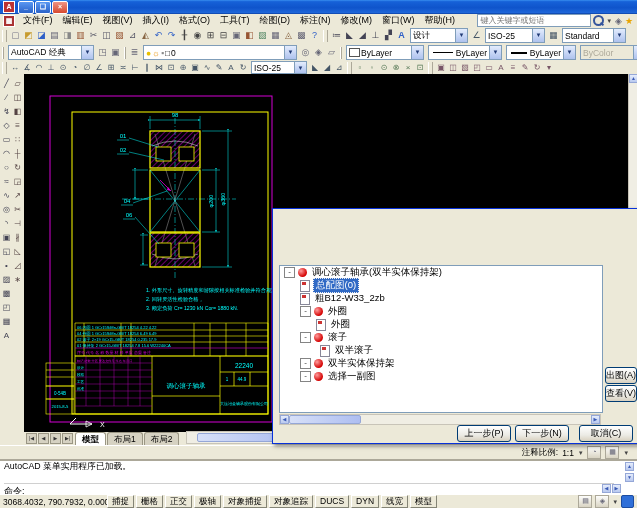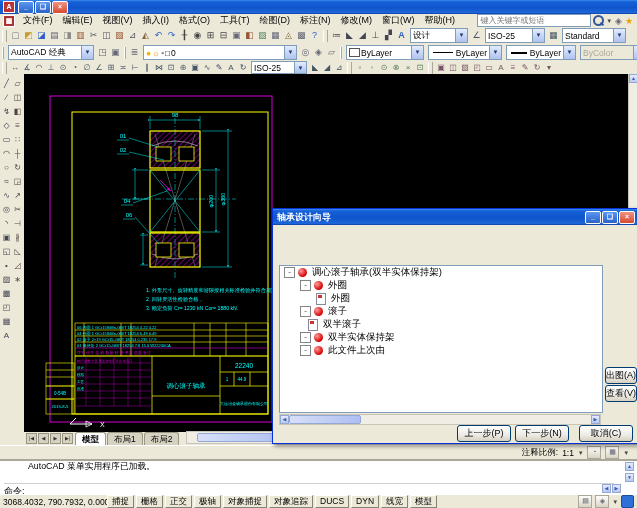--- a/index.html
+++ b/index.html
@@ -70,21 +70,21 @@
     display:flex;align-items:center;}
   .hscroll .scr-thumb{height:7px;width:90px;margin-left:10px;}
   
   .dstatus{left:0;top:445px;width:637px;height:14px;background:#ece9d8;border-top:1px solid #fff;
     display:flex;align-items:center;justify-content:flex-end;gap:4px;padding-right:8px;box-sizing:border-box;font-size:8.5px;}
   .dsicon{width:12px;height:11px;background:linear-gradient(180deg,#fdfdfb,#d9d4c3);border:1px solid #aca899;
     font-size:7px;line-height:10px;text-align:center;color:#667;}
   
   .cmdwin{left:0;top:459px;width:637px;height:35px;background:#fff;border-top:2px solid #aca899;box-sizing:border-box;}
   .cmdtext{position:absolute;left:4px;top:1px;width:610px;height:19px;overflow:hidden;
-    font-size:8.8px;line-height:9.5px;white-space:nowrap;margin-left:24px;}
+    font-size:8.8px;line-height:9.5px;white-space:nowrap;}
   .cmdprompt{position:absolute;left:4px;top:22px;font-size:9px;border-top:1px solid #d0d0d0;width:610px;padding-top:1px;}
   .cmdvscroll{position:absolute;right:2px;top:1px;width:11px;height:20px;display:flex;flex-direction:column;
     justify-content:space-between;align-items:center;}
   .cmdhscroll{position:absolute;right:16px;top:23px;display:flex;gap:1px;}
   
   .statusbar{left:0;top:494px;width:637px;height:14px;background:#ece9d8;border-top:1px solid #fff;
     display:flex;align-items:center;gap:2px;padding:0 3px;box-sizing:border-box;}
   .coords{font-size:8.5px;width:102px;white-space:nowrap;}
   .toggle{height:11px;line-height:11px;padding:0 4px;font-size:8.5px;background:#ece9d8;
     border:1px solid;border-color:#fff #848475 #848475 #fff;cursor:default;}
@@ -599,65 +599,69 @@
       </span>
     <span class="sbright">
       <span class="dsicon">▤</span>
       <span class="dsicon">◈</span>
       <span class="tinybtn">▾</span>
       <span class="bluebox"></span>
     </span>
   </div>
 
   <div class="abs dialog">
-    <div class="dlg-title">
-      <span>轴承设计向导</span>
-      <span class="winbtns">
-        <span class="wbtn">_</span>
-        <span class="wbtn">❑</span>
-        <span class="wbtn close">×</span>
-      </span>
-    </div>
     <div class="tree" id="wizard-tree">
         <div class="trow" style="padding-left: 4px;">
           <span class="texp">-</span>
           <span class="tball"></span>
           <span class="tlabel">调心滚子轴承(双半实体保持架)</span>
         </div>
+        <div class="trow sel" style="padding-left: 20px;">
+          <span class="tsheet">
+            <i></i>
+          </span>
+          <span class="tlabel">总配图(0)</span>
+        </div>
+        <div class="trow" style="padding-left: 20px;">
+          <span class="tsheet">
+            <i></i>
+          </span>
+          <span class="tlabel">粗B12-W33_2zb</span>
+        </div>
         <div class="trow" style="padding-left: 20px;">
           <span class="texp">-</span>
           <span class="tball"></span>
           <span class="tlabel">外圈</span>
         </div>
         <div class="trow" style="padding-left: 36px;">
           <span class="tsheet">
             <i></i>
           </span>
           <span class="tlabel">外圈</span>
         </div>
         <div class="trow" style="padding-left: 20px;">
           <span class="texp">-</span>
           <span class="tball"></span>
           <span class="tlabel">滚子</span>
         </div>
-        <div class="trow" style="padding-left: 28px;">
+        <div class="trow" style="padding-left: 40px;">
           <span class="tsheet">
             <i></i>
           </span>
           <span class="tlabel">双半滚子</span>
         </div>
         <div class="trow" style="padding-left: 20px;">
           <span class="texp">-</span>
           <span class="tball"></span>
           <span class="tlabel">双半实体保持架</span>
         </div>
         <div class="trow" style="padding-left: 20px;">
           <span class="texp">-</span>
           <span class="tball"></span>
-          <span class="tlabel">此文件上次由</span>
+          <span class="tlabel">选择一副图</span>
         </div>
       </div>
     <div class="dlg-hscroll">
       <span class="scr-arrow">◀</span>
       <span class="scr-thumb"></span>
       <span style="margin-left:auto;" class="scr-arrow">▶</span>
     </div>
     <div class="xpbtn" style="left:332px;top:158px;width:30px;">出图(A)</div>
     <div class="xpbtn" style="left:332px;top:176px;width:30px;">查看(V)</div>
     <div class="xpbtn" style="left:184px;top:216px;width:52px;">上一步(P)</div>

